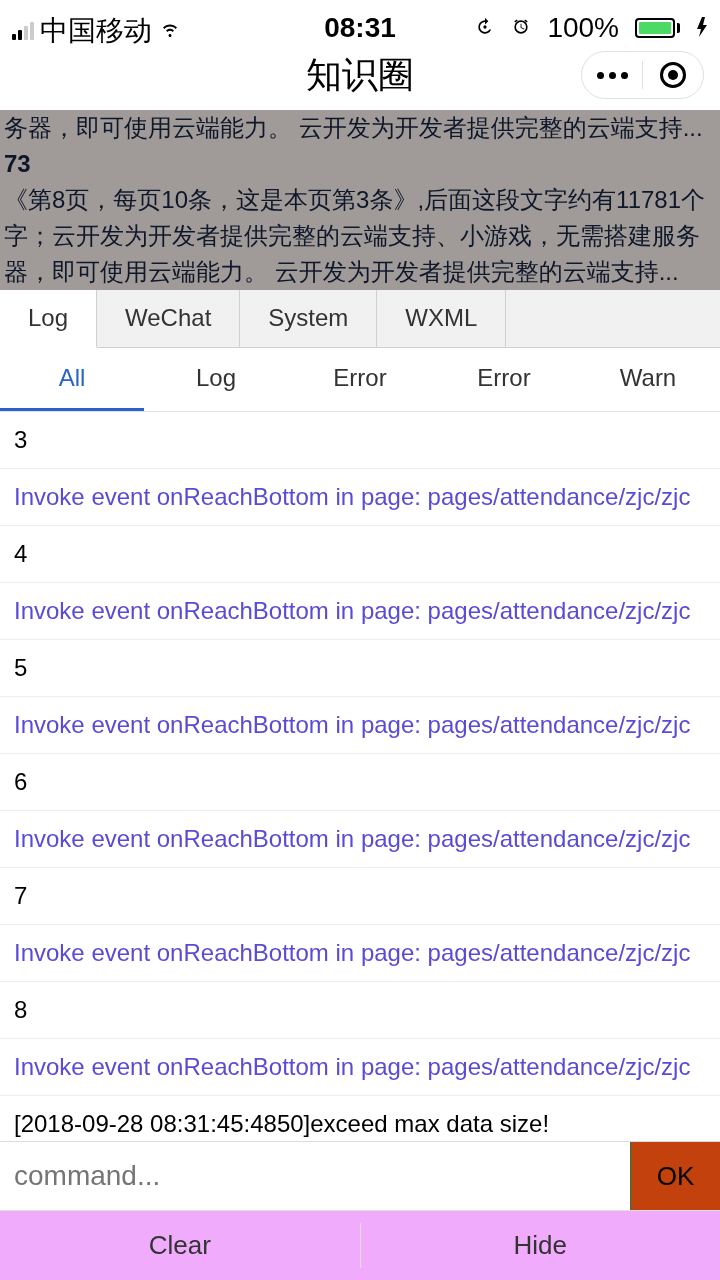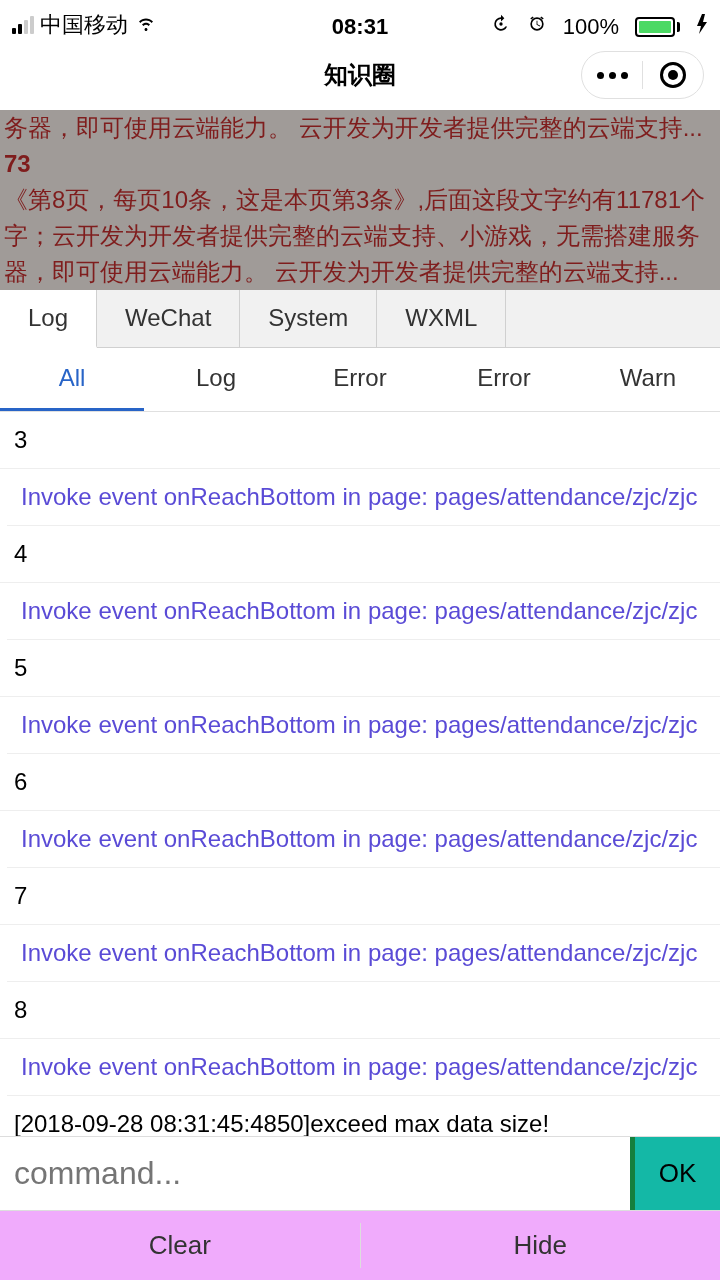--- a/index.html
+++ b/index.html
@@ -1,61 +1,61 @@
 <!DOCTYPE html>
 <html><head>
 <meta charset="utf-8">
 <style>
 * { margin: 0; padding: 0; box-sizing: border-box; font-family: -apple-system, "Helvetica Neue", sans-serif; }
 body { width: 720px; height: 1280px; background: #fff; overflow: hidden; position: relative; }
 
-.status-bar { height: 40px; display: flex; align-items: flex-end; justify-content: space-between; padding: 0 12px; font-size: 22px; font-weight: 500; }
+.status-bar { height: 40px; display: flex; align-items: flex-start; justify-content: space-between; padding: 12px 12px; font-size: 28px; font-weight: 500; }
 .status-left { display: flex; align-items: center; gap: 6px; }
 .signal-bars { display: flex; align-items: flex-end; gap: 2px; height: 18px; }
 .signal-bars span { width: 4px; background: #ccc; border-radius: 1px; }
 .signal-bars span.active { background: #000; }
 .signal-bars span:nth-child(1){height:6px}.signal-bars span:nth-child(2){height:10px}.signal-bars span:nth-child(3){height:14px}.signal-bars span:nth-child(4){height:18px}
 .wifi-icon svg { width: 24px; height: 24px; }
 .status-center { position: absolute; left: 50%; transform: translateX(-50%); font-weight: 700; }
 .status-right { display: flex; align-items: center; gap: 16px; }
 .battery { display: flex; align-items: center; gap: 2px; }
 .battery-body { width: 40px; height: 20px; border: 2px solid #000; border-radius: 4px; position: relative; padding: 2px; }
 .battery-fill { background: #4cd964; height: 100%; width: 100%; border-radius: 1px; }
 .battery-tip { width: 3px; height: 10px; background: #000; border-radius: 0 2px 2px 0; }
 
 .nav-bar { height: 70px; display: flex; align-items: center; justify-content: center; position: relative; }
-.nav-title { font-size: 24px; font-weight: 700; }
+.nav-title { font-size: 36px; font-weight: 400; }
 .capsule { position: absolute; right: 16px; display: flex; align-items: center; border: 1px solid #e0e0e0; border-radius: 28px; height: 48px; overflow: hidden; }
 .capsule-btn { width: 60px; height: 48px; display: flex; align-items: center; justify-content: center; }
 .capsule-sep { width: 1px; height: 28px; background: #e0e0e0; }
 .dots { display: flex; gap: 5px; }
 .dots span { width: 7px; height: 7px; border-radius: 50%; background: #000; }
 .target-ring { width: 26px; height: 26px; border: 3px solid #000; border-radius: 50%; display: flex; align-items: center; justify-content: center; }
 .target-ring::after { content: ""; width: 10px; height: 10px; border-radius: 50%; background: #000; }
 
-.bg-text { background: #a09b98; color: #7f1d1d; font-size: 24px; line-height: 36px; padding: 0 4px; }
+.bg-text { background: #a09b98; color: #0f172a; font-size: 24px; line-height: 36px; padding: 0 4px; }
 .bg-text .pnum { font-weight: bold; }
 
 .main-tabs { display: flex; border-bottom: 1px solid #d0d0d0; background: #f1f1f1; }
 .main-tab { padding: 14px 28px; font-size: 24px; color: #333; border-right: 1px solid #d0d0d0; }
 .main-tab.active { background: #fff; border-bottom: 2px solid #fff; margin-bottom: -1px; }
 
 .sub-tabs { display: flex; border-bottom: 1px solid #e0e0e0; }
 .sub-tab { flex: 1; text-align: center; padding: 16px 16px; font-size: 24px; color: #333; }
 .sub-tab.active { color: #2864c7; border-bottom: 3px solid #2864c7; }
 
 .log-list { }
 .log-row { padding: 12px 14px; font-size: 24px; border-bottom: 1px solid #eee; line-height: 32px; }
 .log-row.num { color: #000; }
-.log-row.event { color: #5a4bd6; margin-left: 7px; }
+.log-row.event { color: #5a4bd6; }
 .log-row.error { color: #000; }
 
 .command-bar { position: absolute; bottom: 70px; left: 0; right: 0; display: flex; border-top: 1px solid #ddd; background: #fff; }
-.command-input { flex: 1; padding: 18px 14px; font-size: 32px; border: none; outline: none; color: #6d28d9; }
-.ok-btn { width: 90px; display: flex; align-items: center; justify-content: center; font-size: 26px; background: #14b8a6; border-left: 5px solid #15803d; }
+.command-input { flex: 1; padding: 18px 14px; font-size: 28px; border: none; outline: none; color: #6d28d9; }
+.ok-btn { width: 90px; display: flex; align-items: center; justify-content: center; font-size: 26px; background: #c2410c; border-left: 1px solid #15803d; }
 
 .bottom-bar { position: absolute; bottom: 0; left: 0; right: 0; height: 70px; display: flex; border-top: 1px solid #ddd; background: #f0abfc; }
 .bottom-btn { flex: 1; display: flex; align-items: center; justify-content: center; font-size: 26px; color: #333; }
 .bottom-sep { width: 1px; background: #ddd; margin: 12px 0; }
 </style>
 </head>
 <body>
 
 <div class="status-bar">
   <div class="status-left">

